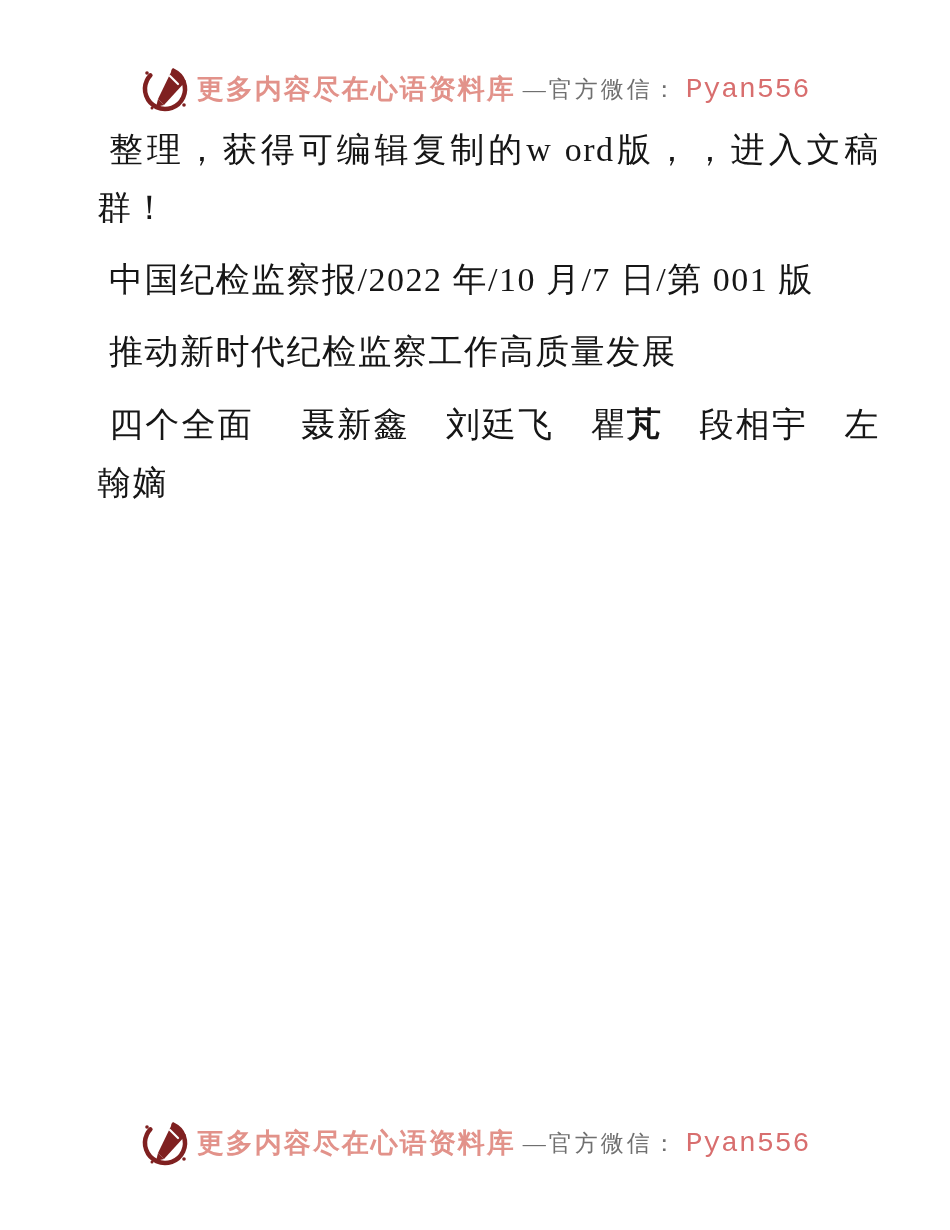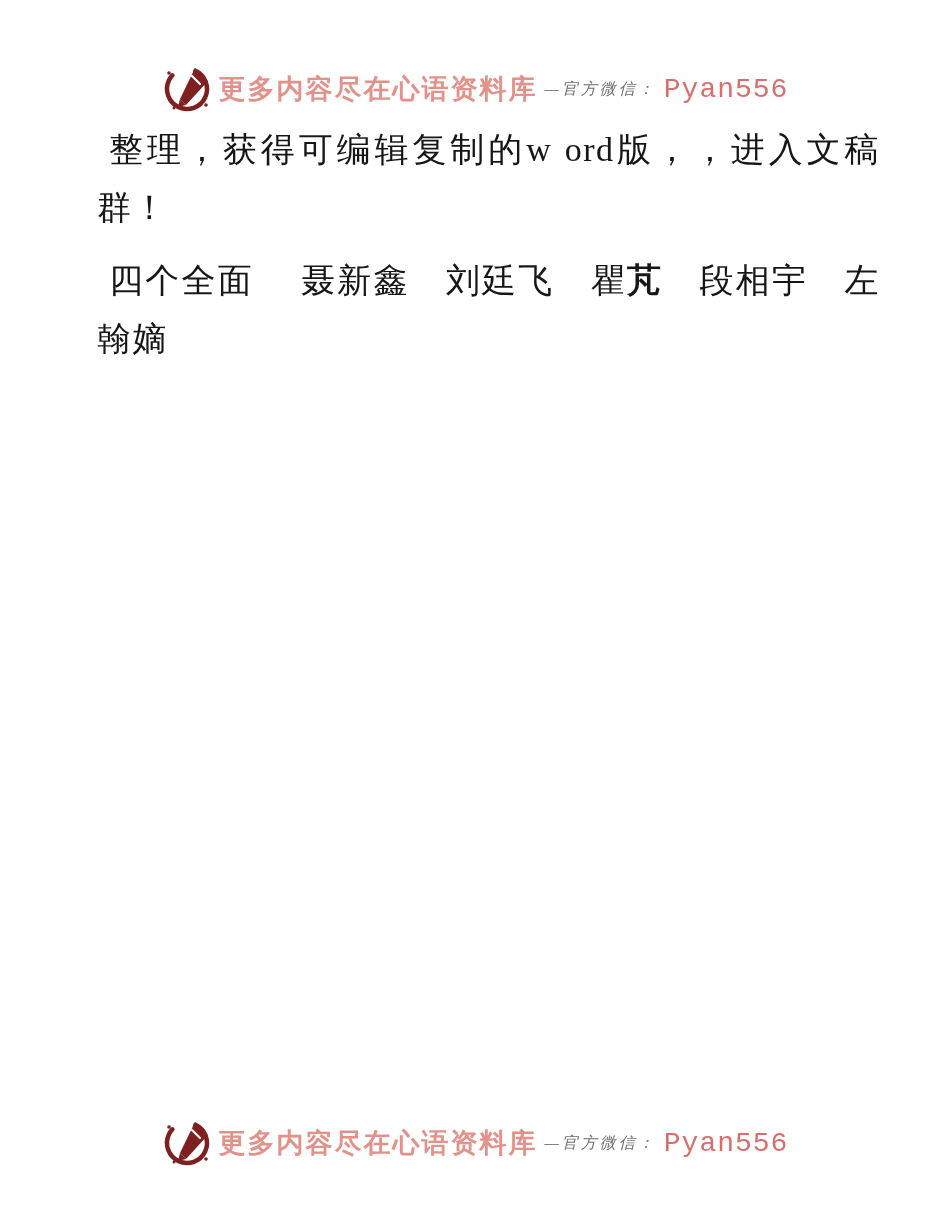--- a/index.html
+++ b/index.html
@@ -13,21 +13,21 @@
     display:flex; align-items:center; justify-content:center; gap:7px;
     white-space:nowrap;
   }
   .watermark.header { top:60px; height:58px; }
   .watermark.footer { top:1114px; height:58px; }
   .logo { width:50px; height:52px; flex:0 0 auto; }
   .brand {
     font-size:27px; font-weight:700; color:#e2928a; letter-spacing:2px;
   }
   .wechat-label {
-    font-size:16px; color:#6f6f6f; font-style:italic; letter-spacing:3px;
+    font-size:23px; color:#6f6f6f; letter-spacing:3px;
   }
   .wechat-id {
     font-family:Liberation Mono, monospace;
     font-size:28px; color:#d86e6e; letter-spacing:1px;
   }
   .doc {
     position:absolute; left:97px; top:121px; width:783px;
     color:#161616; font-size:34px; line-height:58px; letter-spacing:1.5px;
     text-align:justify;
   }
@@ -53,20 +53,22 @@
       <circle cx="44" cy="41" r="1.8" fill="#7f2020"></circle>
       <circle cx="12" cy="44" r="1.5" fill="#7f2020"></circle>
     </svg>
     <span class="brand">更多内容尽在心语资料库</span>
       <span class="wechat-label">—官方微信：</span>
       <span class="wechat-id">Pyan556</span>
   </div>
 
   <div class="doc">
     <p>整理，获得可编辑复制的w ord版，，进入文稿群！</p>
+    <p>中国纪检监察报/2022 年/10 月/7 日/第 001 版</p>
+    <p>推动新时代纪检监察工作高质量发展</p>
     <p><span>四个全面　 聂新鑫　刘廷飞　瞿</span><span class="fallback-bold">芃</span><span>　段相宇　左翰嫡</span></p>
   </div>
 
   <div class="watermark footer">
     <svg class="logo" viewBox="0 0 50 50" aria-hidden="true">
       <circle cx="25" cy="25" r="20" fill="none" stroke="#7f2020" stroke-width="4.5" stroke-dasharray="100 26" stroke-linecap="round" transform="rotate(-65 25 25)"></circle>
       <path d="M33 4 L46 17 L24 41 L18 35 Z" fill="#7f2020"></path>
       <path d="M30 12 L38 20" stroke="#ffffff" stroke-width="2.2" stroke-linecap="round"></path>
       <path d="M24 41 L18 35 L16 43 Z" fill="#7f2020"></path>
       <circle cx="7" cy="9" r="1.8" fill="#7f2020"></circle>

